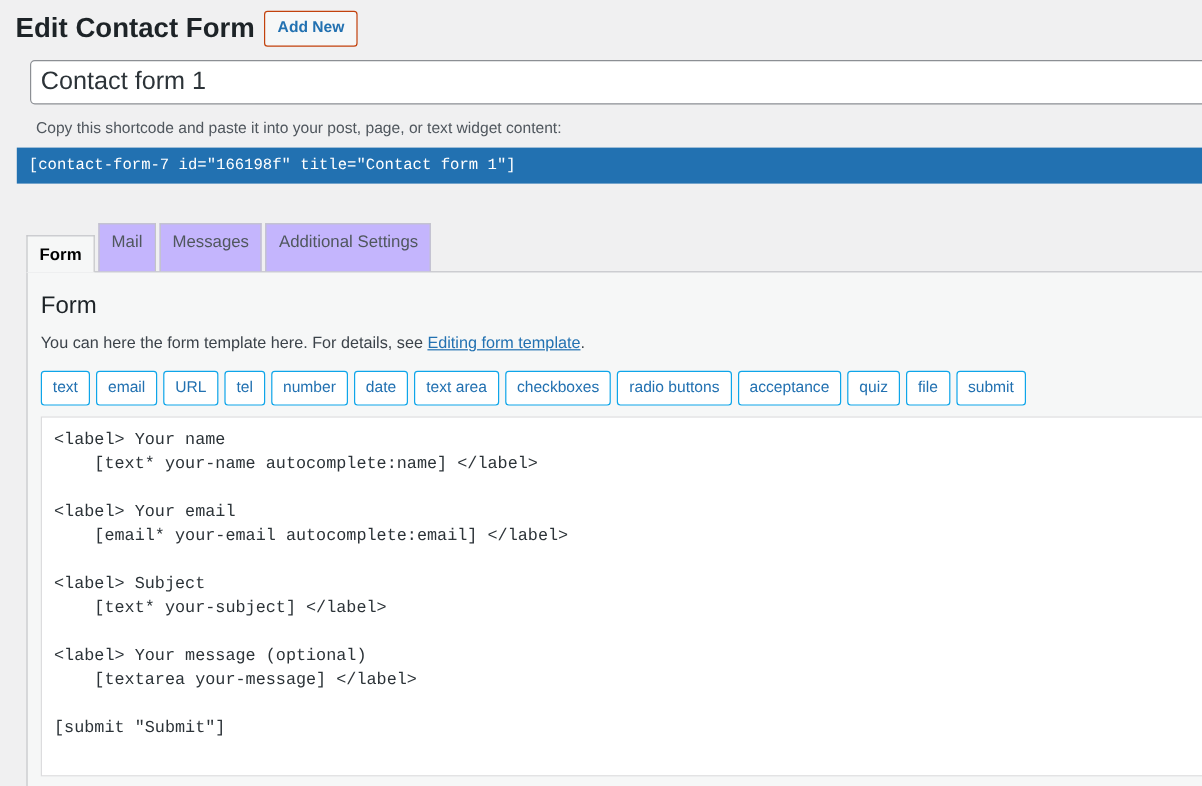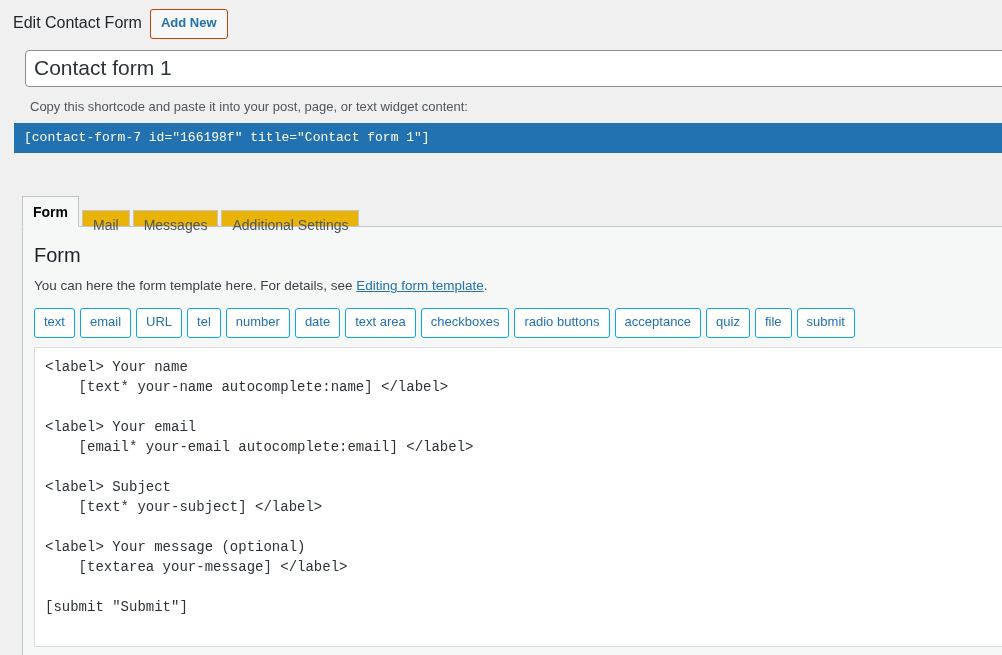--- a/index.html
+++ b/index.html
@@ -16,22 +16,22 @@
     -webkit-font-smoothing: antialiased;
   }
 
   
   .page-head {
     display: flex;
     align-items: center;
     padding: 9px 0 0 13px;
   }
   .page-title {
-    font-size: 16px;
-    font-weight: 400;
+    font-size: 23px;
+    font-weight: 700;
     line-height: 1.3;
     color: #1d2327;
     margin: 0;
     padding: 0 8px 0 0;
   }
   .add-new-btn {
     display: inline-block;
     font-size: 13px;
     font-weight: 600;
     line-height: 1.9;
@@ -102,26 +102,26 @@
     display: flex;
     align-items: flex-end;
     position: relative;
     z-index: 2;
     height: 31px;
   }
   .tab {
     box-sizing: border-box;
     font-size: 14px;
     line-height: 29px;
-    height: 16px;
+    height: 40px;
     padding: 0 10px;
     margin: 0 3px 0 0;
     border: 1px solid #c3c4c7;
     border-bottom: none;
-    background: #eab308;
+    background: #c4b5fd;
     color: #50575e;
     cursor: pointer;
     white-space: nowrap;
     position: relative;
   }
   .tab.active {
     background: #f6f7f7;
     color: #000000;
     font-weight: bold;
     height: 31px;

